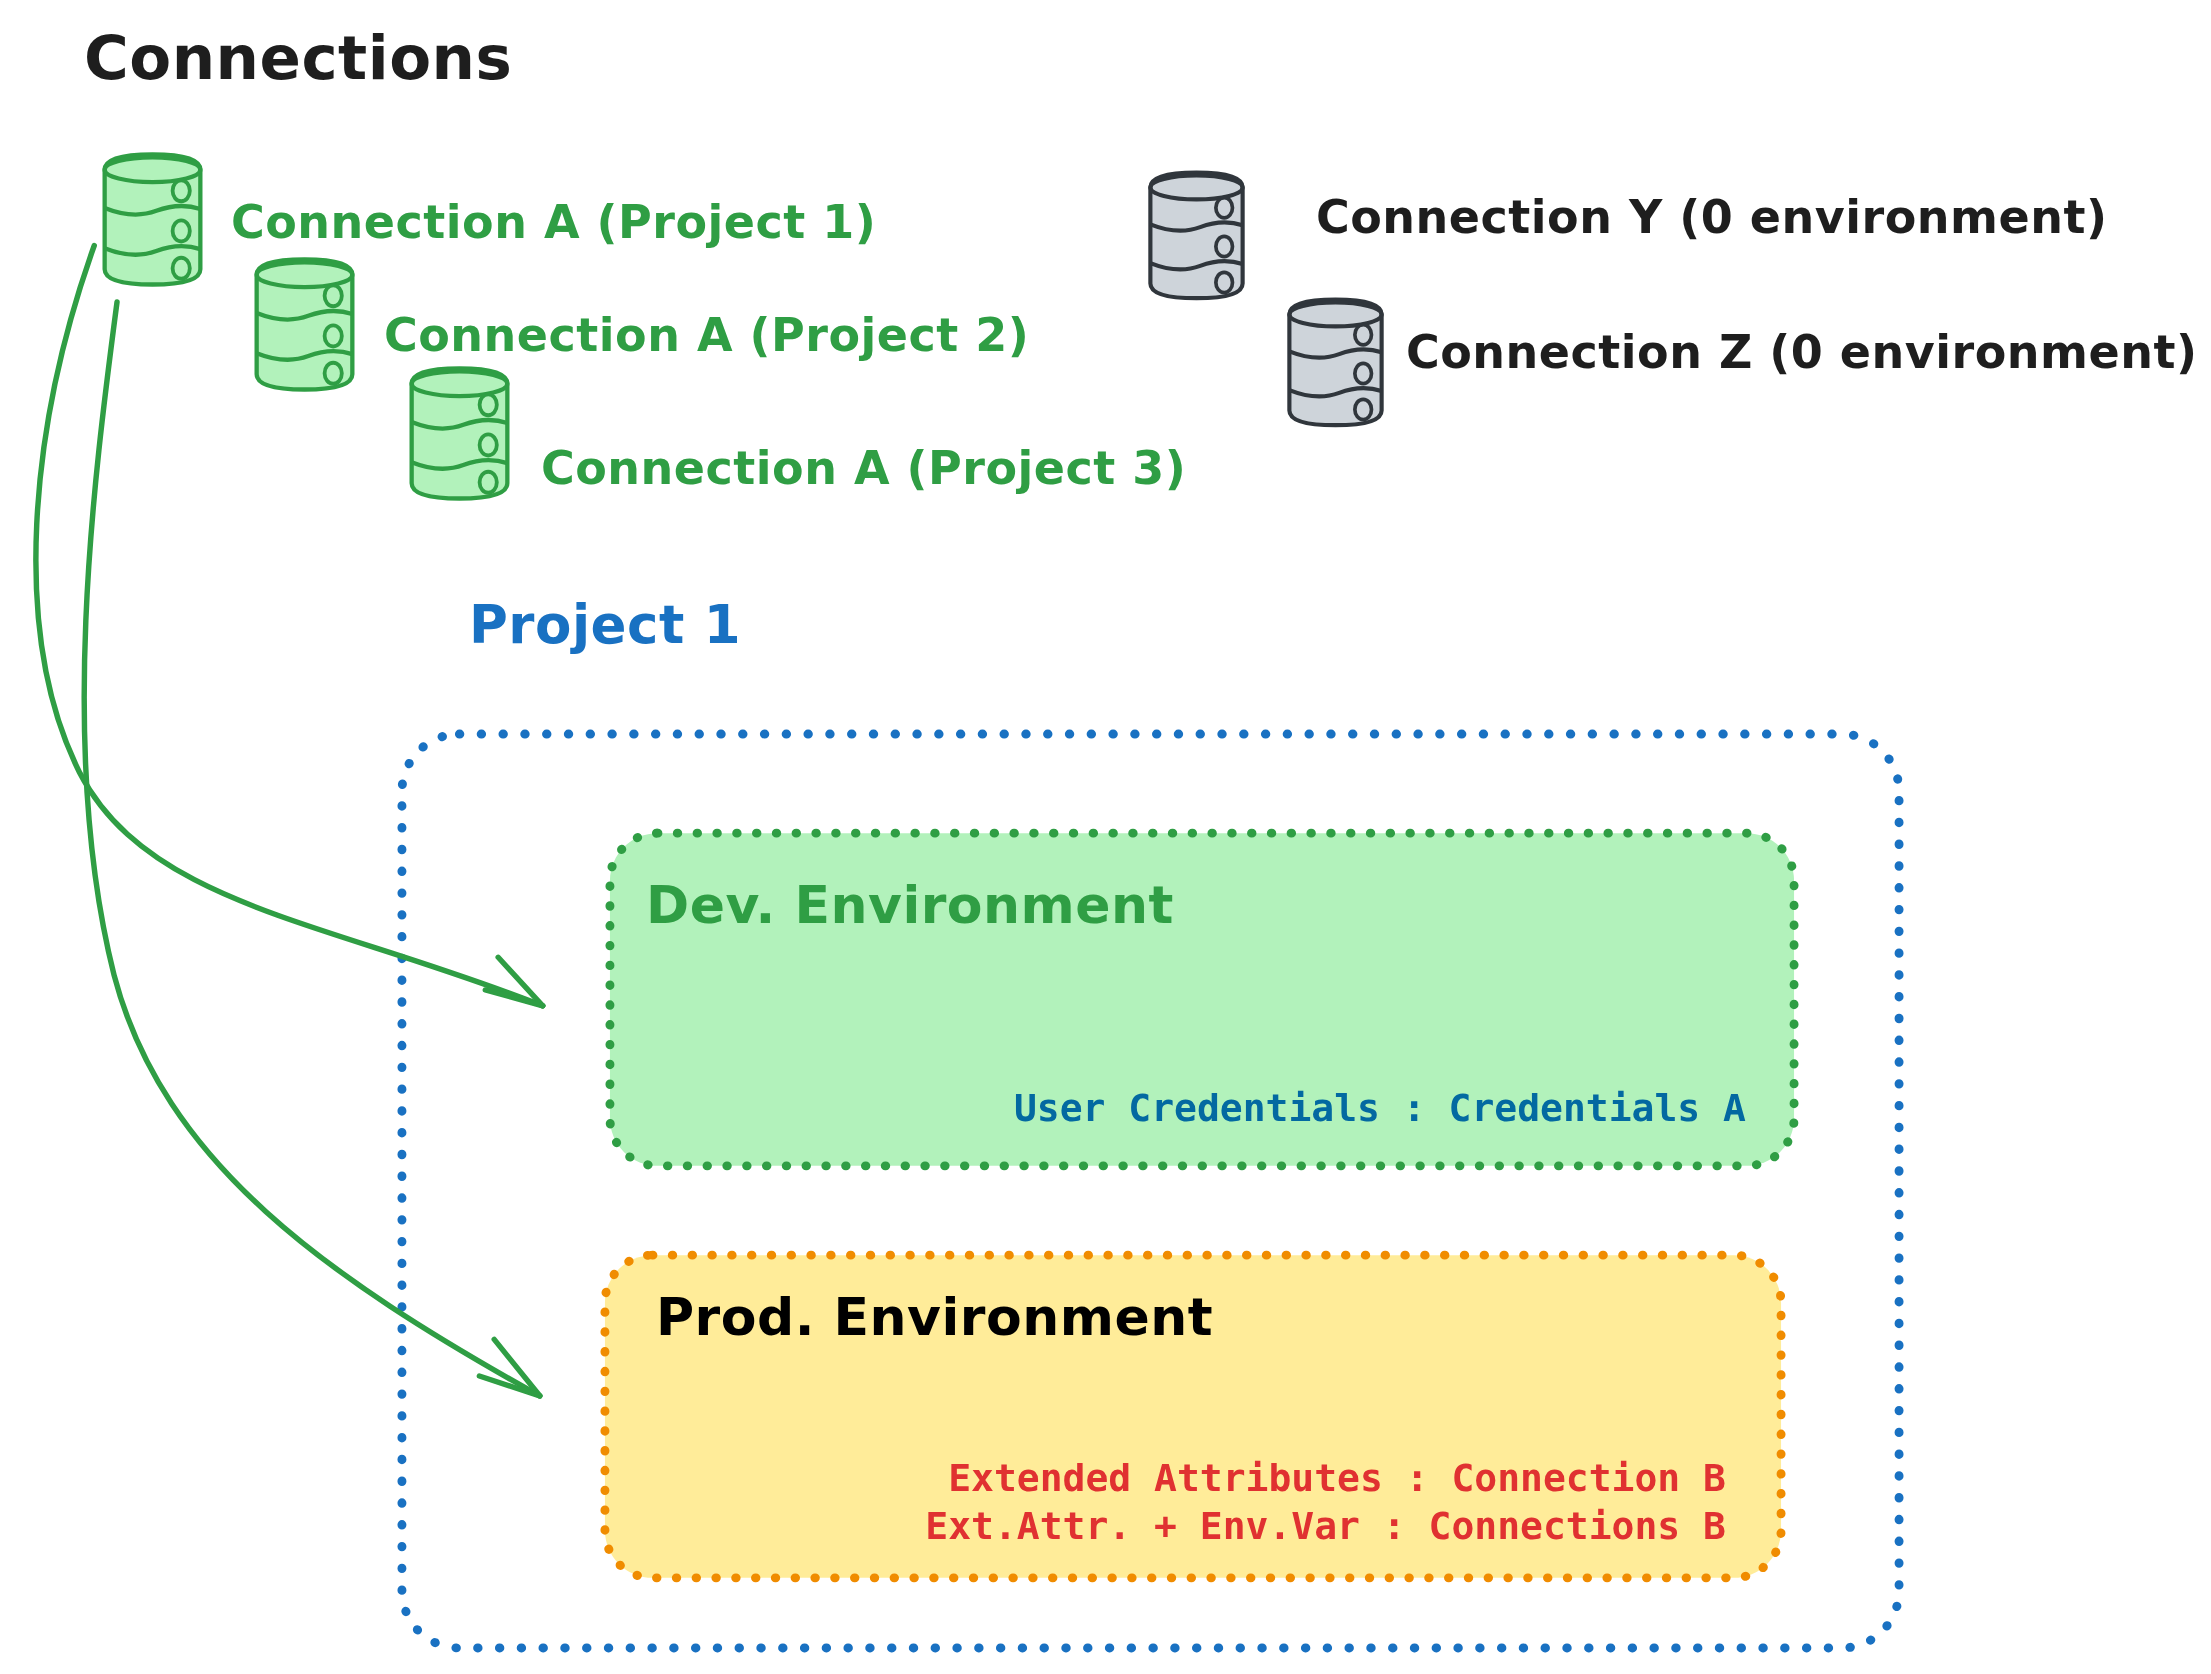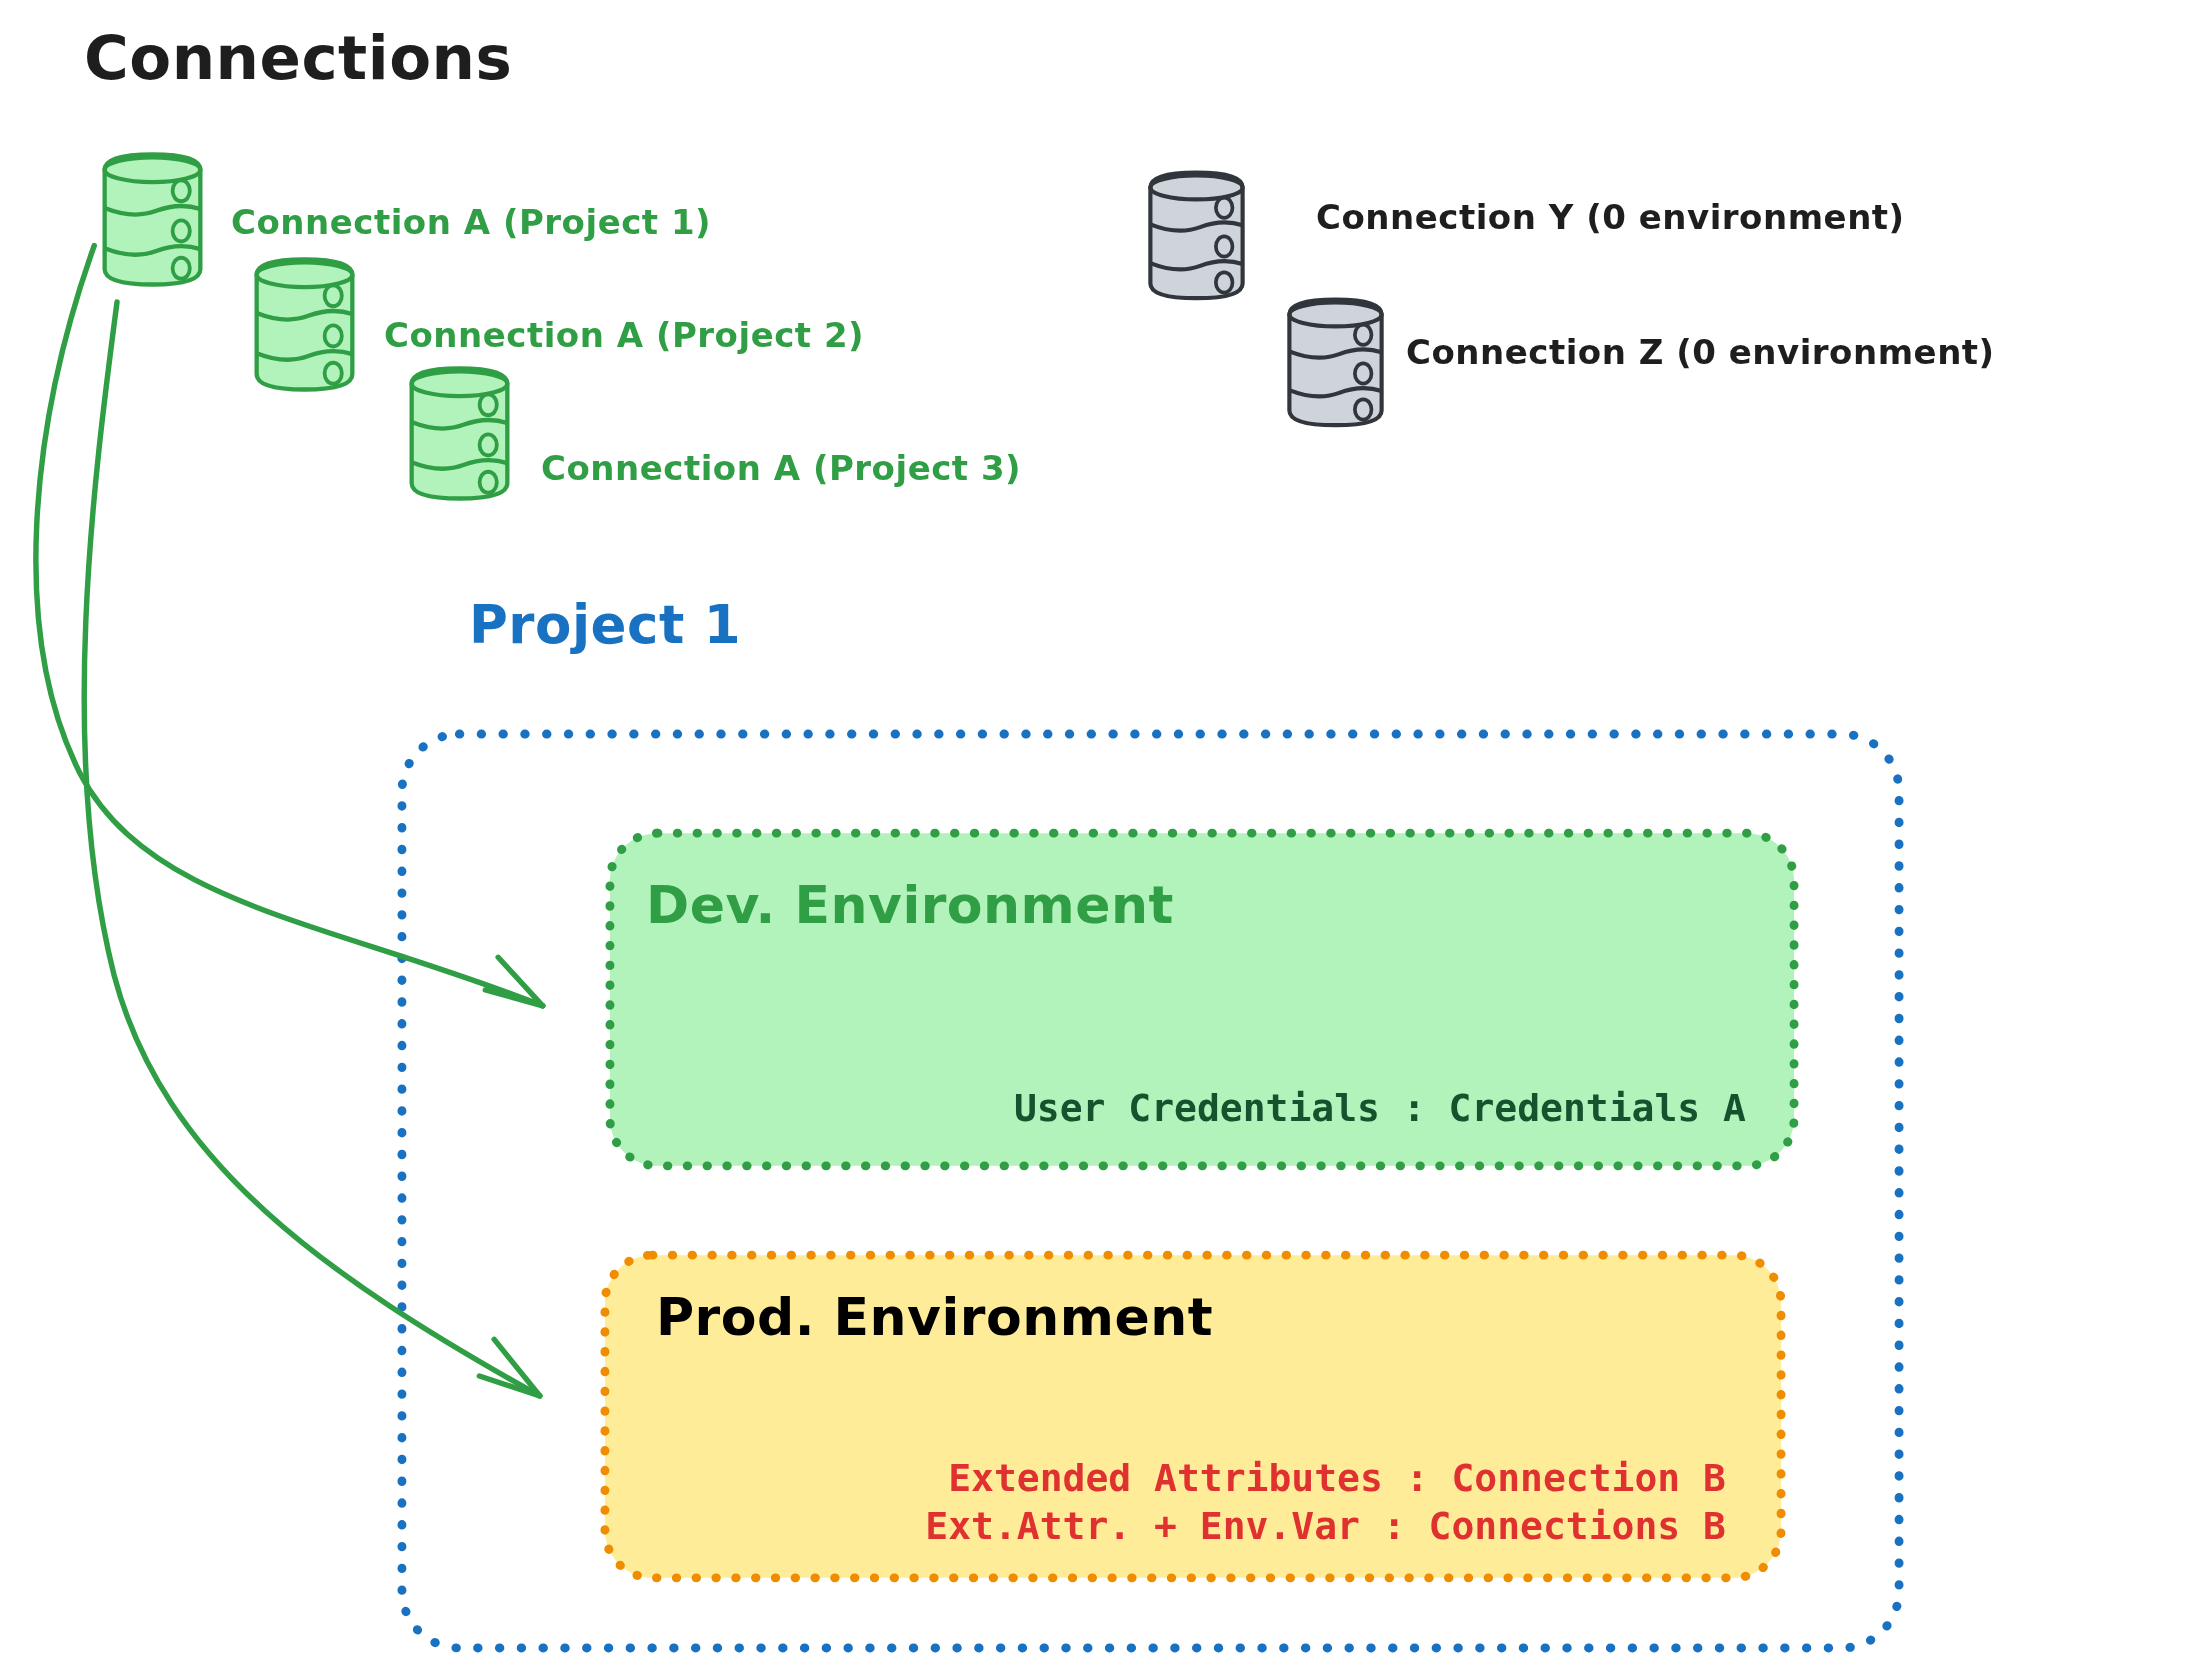--- a/index.html
+++ b/index.html
@@ -10,35 +10,35 @@
     overflow:hidden;
     font-family:"DejaVu Sans", sans-serif;
     color:#1e1e1e;
   }
   .abs{position:absolute;}
   .hand{font-family:"DejaVu Sans", sans-serif;letter-spacing:0.5px;}
   .mono{font-family:"DejaVu Sans Mono", monospace;font-weight:700;}
 
   .page-title{left:84px;top:22px;font-size:61px;font-weight:700;color:#1e1e1e;}
 
-  .conn-label{font-size:34px;line-height:55px;font-weight:600;white-space:nowrap;}
+  .conn-label{font-size:46px;line-height:55px;font-weight:600;white-space:nowrap;}
   .conn-label.green{color:#2f9e44;}
   .conn-label.dark{color:#1e1e1e;}
 
   .project-title{left:469px;top:594px;font-size:53px;font-weight:700;color:#1971c2;}
 
   .box{box-sizing:border-box;}
   .box > svg{position:absolute;left:0;top:0;}
 
   .env-title{font-size:52px;font-weight:600;letter-spacing:0.5px;white-space:nowrap;}
   .env-title.dev{color:#2f9e44;}
   .env-title.prod{color:#000000;}
 
   .cred-line{font-size:38px;line-height:48px;white-space:nowrap;text-align:right;}
-  .cred-line.green{color:#14532d;margin-top:36px;}
+  .cred-line.green{color:#0369a1;margin-top:36px;}
   .cred-line.red{color:#e03131;}
 
   svg{display:block;}
 </style>
 </head>
 <body>
 
 <div class="canvas">
 
   <div class="abs page-title hand">Connections</div>

